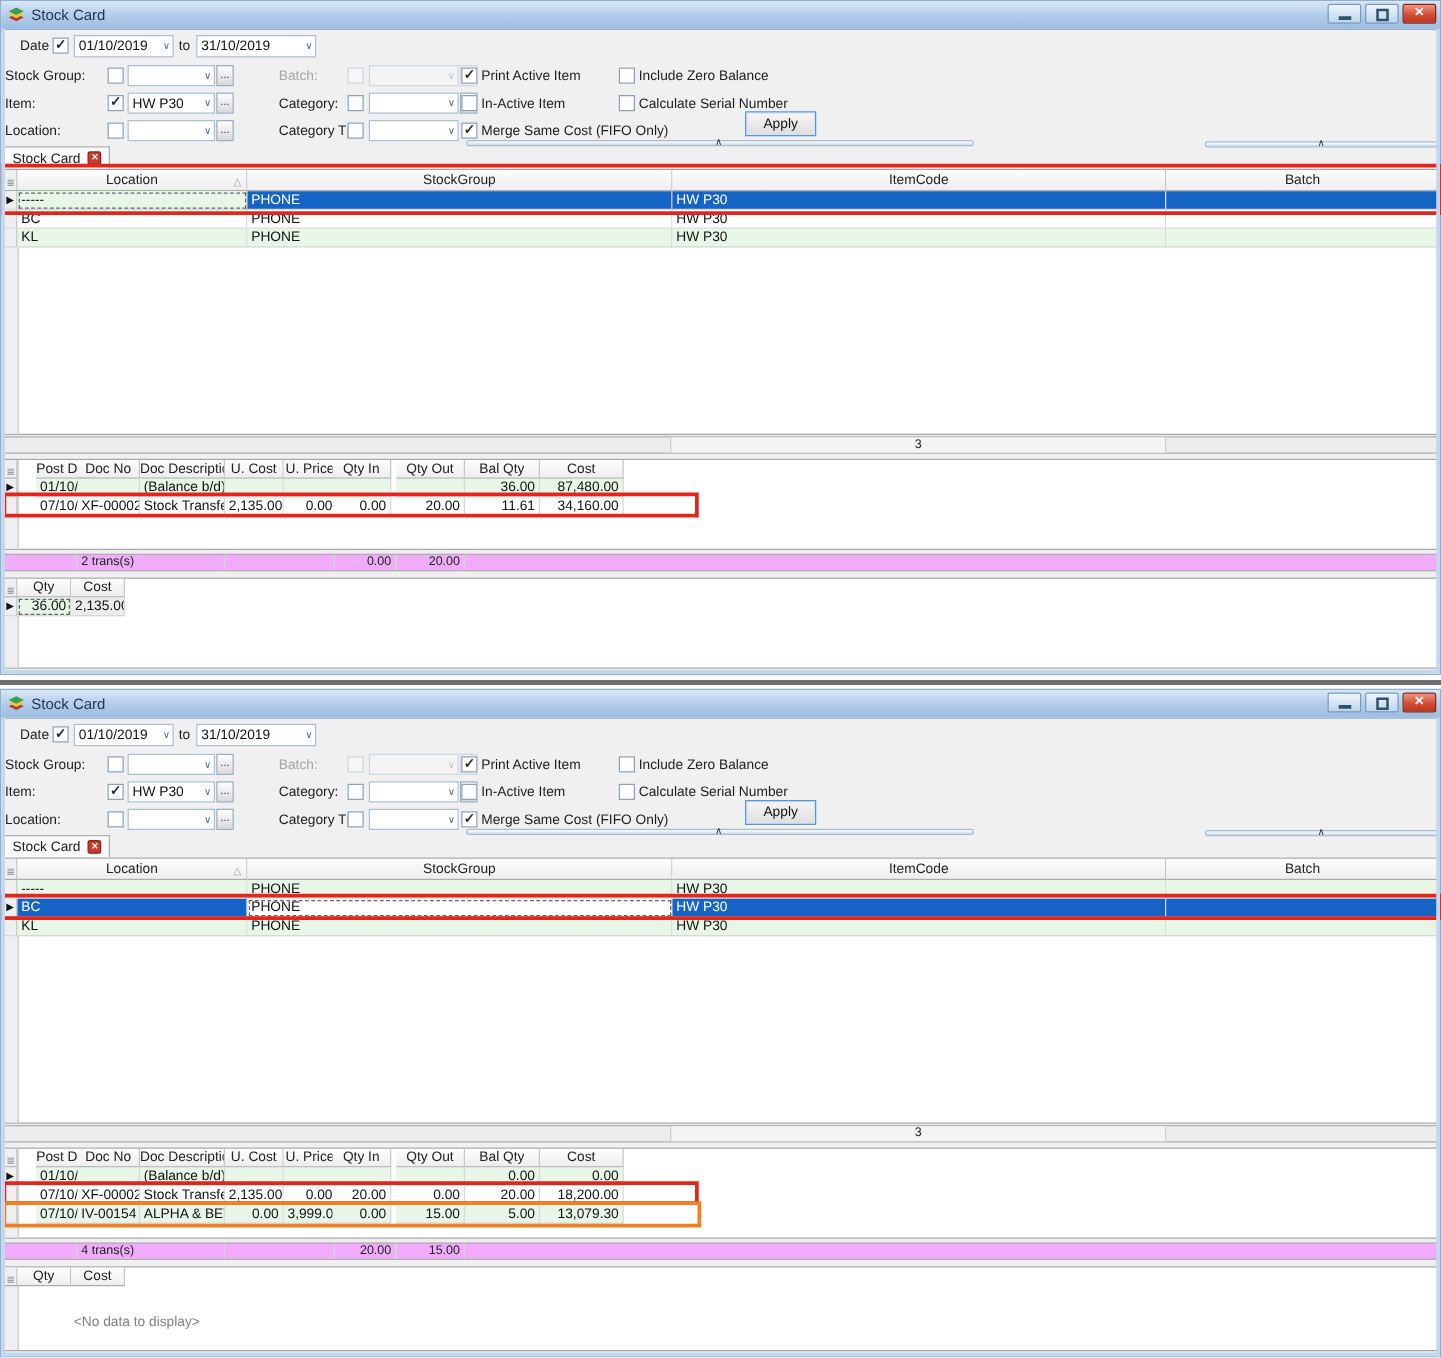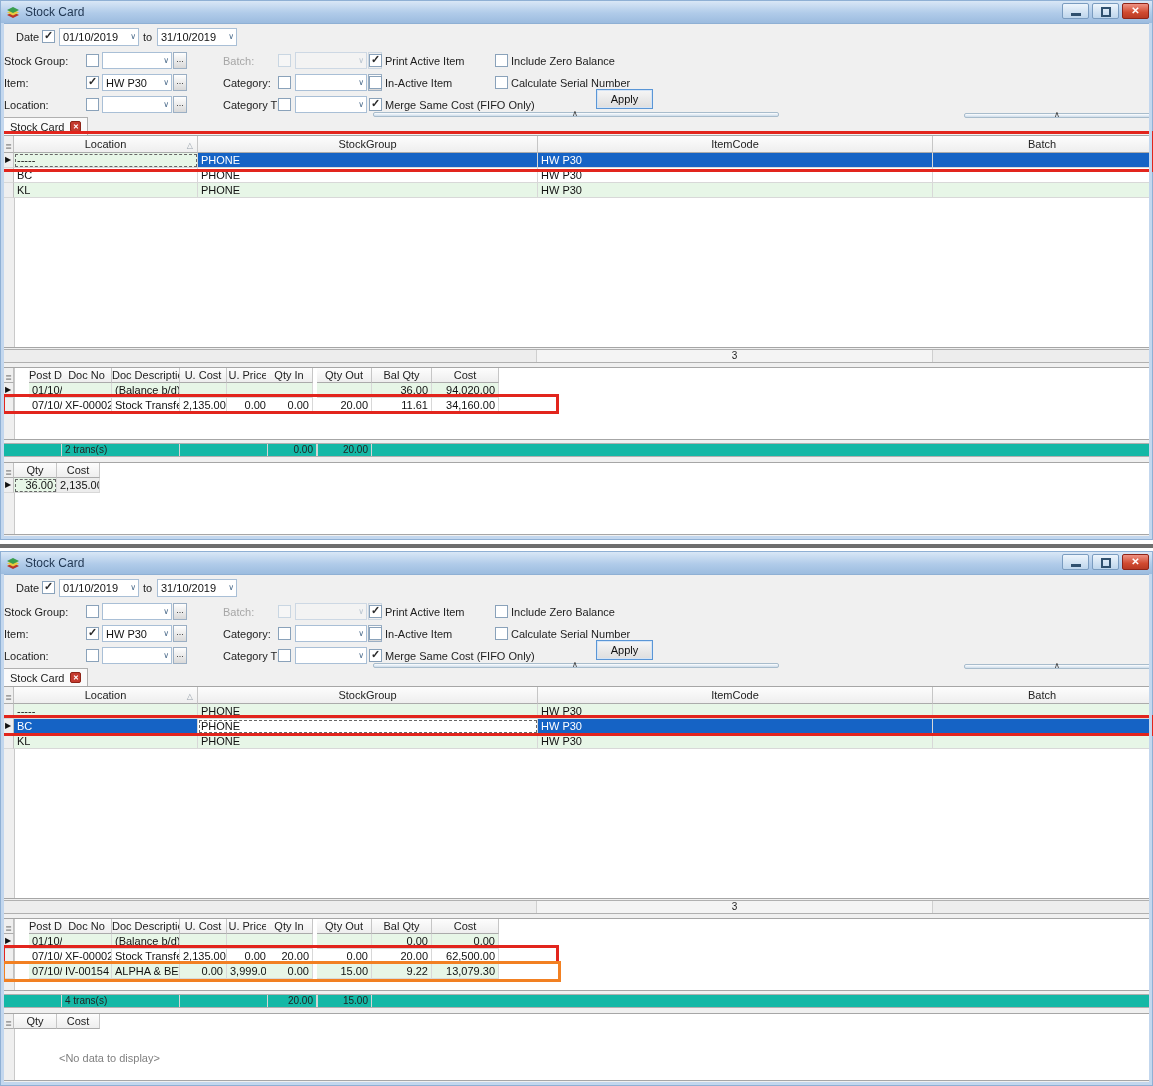--- a/index.html
+++ b/index.html
@@ -40,21 +40,21 @@
   .dots.dis{color:#bcbcbc;border-color:#ccd7e2;background:#f0f0f0}
   .y1l{top:30px}.y1c{top:29px}.y1b{top:27px}
   .y2l{top:54px}.y2c{top:53px}.y2b{top:51px}
   .y3l{top:76px}.y3c{top:75px}.y3b{top:73px}
   .y4l{top:98px}.y4c{top:97px}.y4b{top:95px}
   .fx-lbl1{left:3px}.fx-cb1{left:85px}.fx-cmb1{left:101px;width:70px}.fx-dots1{left:172px}
   .fx-lbl2{left:222px}.fx-cb2{left:277px}.fx-cmb2{left:294px;width:72px}.fx-dots2{left:367px}
   .fx-cb3{left:368px}.fx-lbl3{left:384px}
   .fx-cb4{left:494px}.fx-lbl4{left:510px}
   .f-datelbl{left:15px}.f-datecb{left:41px}
-  .f-date1{left:58px;width:80px;height:18px}.f-tolbl{left:142px}.f-date2{left:156px;width:80px;height:18px}
+  .f-date1{left:58px;width:80px;height:18px}.f-tolbl{left:142px}.f-date2{left:156px;width:96px;height:18px}
   .apply-btn{position:absolute;left:595px;top:88px;width:57px;height:20px;box-sizing:border-box;
         background:linear-gradient(#f6f6f6,#dedede);border:1px solid #5a96d6;box-shadow:inset 0 0 0 1px #d4e4f6;
         font-size:11px;color:#111;text-align:center;line-height:18px;cursor:pointer}
   .split{position:absolute;height:5px;background:linear-gradient(#fdfeff,#cddcea);border:1px solid #a8bccc;
         border-radius:2px;box-sizing:border-box}
   .split-a{left:372px;top:111px;width:406px}
   .split-b{left:963px;top:112px;width:188px}
   .split .caret{position:absolute;left:50%;top:-3px;margin-left:-4px;font-size:8px;color:#333;line-height:8px}
   
   .tab{position:absolute;left:2px;top:116px;height:18px;background:#fafafa;border:1px solid #b0b0b0;border-bottom:none;
@@ -88,21 +88,21 @@
       border:1px solid #b0b0b0;box-sizing:border-box}
   .mg-count{position:absolute;left:532px;width:395px;top:0;height:12px;background:#f4f4f4;
       border-left:1px solid #cfcfcf;border-right:1px solid #cfcfcf;text-align:center;font-size:10px;
       line-height:12px;color:#222}
   .dg{left:2px;top:366px;width:1149px;height:73px}
   .dg .gh{height:15px;line-height:14px}
   .dc-ind{left:0;width:10px}.dc1{left:25px;width:48px}.dc2{left:58px;width:50px}.dc3{left:108px;width:68px}
   .dc4{left:176px;width:47px}.dc5{left:223px;width:43px}.dc6{left:262px;width:47px}.dc7{left:313px;width:55px}
   .dc8{left:368px;width:60px}.dc9{left:428px;width:67px}
   .dr1{top:15px}.dr2{top:30px}.dr3{top:45px}
-  .dg-foot{position:absolute;left:2px;top:442px;width:1149px;height:14px;background:#14b8a6;
+  .dg-foot{position:absolute;left:2px;top:442px;width:1149px;height:14px;background:#f0abfc;
       border:1px solid #b0b0b0;box-sizing:border-box}
   .dfc{position:absolute;top:0;height:12px;font-size:10px;line-height:12px;box-sizing:border-box;
       border-left:1px solid #d5d5d5;border-right:1px solid #d5d5d5;padding:0 3px;color:#222}
   .df-trans{left:57px;width:119px;text-align:left}
   .df-qin{left:263px;width:50px;text-align:right}
   .df-qout{left:313px;width:55px;text-align:right}
   .sg{left:2px;top:461px;width:1149px}
   #w1 .sg{height:73px}
   #w2 .sg{height:68px}
   .sg .gh{height:15px;line-height:14px}
@@ -282,21 +282,21 @@
           <span class="ptr">▶</span>
         </div>
       <div class="gc dc1 bg-g">01/10/2019</div>
       <div class="gc dc2 bg-g"></div>
       <div class="gc dc3 bg-g">(Balance b/d)</div>
       <div class="gc dc4 bg-g num"></div>
       <div class="gc dc5 bg-g num"></div>
       <div class="gc dc6 bg-g num"></div>
       <div class="gc dc7 bg-g num"></div>
       <div class="gc dc8 bg-g num">36.00</div>
-      <div class="gc dc9 bg-g num">94,020.00</div>
+      <div class="gc dc9 bg-g num">87,480.00</div>
     </div>
     <div class="row dr2">
       <div class="gc ind dc-ind"></div>
       <div class="gc dc1">07/10/2019</div>
       <div class="gc dc2">XF-00002</div>
       <div class="gc dc3">Stock Transfer</div>
       <div class="gc dc4 num">2,135.00</div>
       <div class="gc dc5 num">0.00</div>
       <div class="gc dc6 num">0.00</div>
       <div class="gc dc7 num">20.00</div>
@@ -510,32 +510,32 @@
     <div class="row dr2">
       <div class="gc ind dc-ind"></div>
       <div class="gc dc1">07/10/2019</div>
       <div class="gc dc2">XF-00002</div>
       <div class="gc dc3">Stock Transfer</div>
       <div class="gc dc4 num">2,135.00</div>
       <div class="gc dc5 num">0.00</div>
       <div class="gc dc6 num">20.00</div>
       <div class="gc dc7 num">0.00</div>
       <div class="gc dc8 num">20.00</div>
-      <div class="gc dc9 num">62,500.00</div>
+      <div class="gc dc9 num">18,200.00</div>
     </div>
     <div class="row dr3">
       <div class="gc ind dc-ind"></div>
       <div class="gc dc1 bg-g">07/10/2019</div>
       <div class="gc dc2 bg-g">IV-00154</div>
       <div class="gc dc3 bg-g">ALPHA &amp; BETA CO...</div>
       <div class="gc dc4 bg-g num">0.00</div>
       <div class="gc dc5 bg-g num">3,999.00</div>
       <div class="gc dc6 bg-g num">0.00</div>
       <div class="gc dc7 bg-g num">15.00</div>
-      <div class="gc dc8 bg-g num">9.22</div>
+      <div class="gc dc8 bg-g num">5.00</div>
       <div class="gc dc9 bg-g num">13,079.30</div>
     </div>
   </div>
   <div class="dg-foot">
     <div class="dfc df-trans">4 trans(s)</div>
     <div class="dfc df-qin">20.00</div>
     <div class="dfc df-qout">15.00</div>
   </div>
 
   <div class="grid sg">

